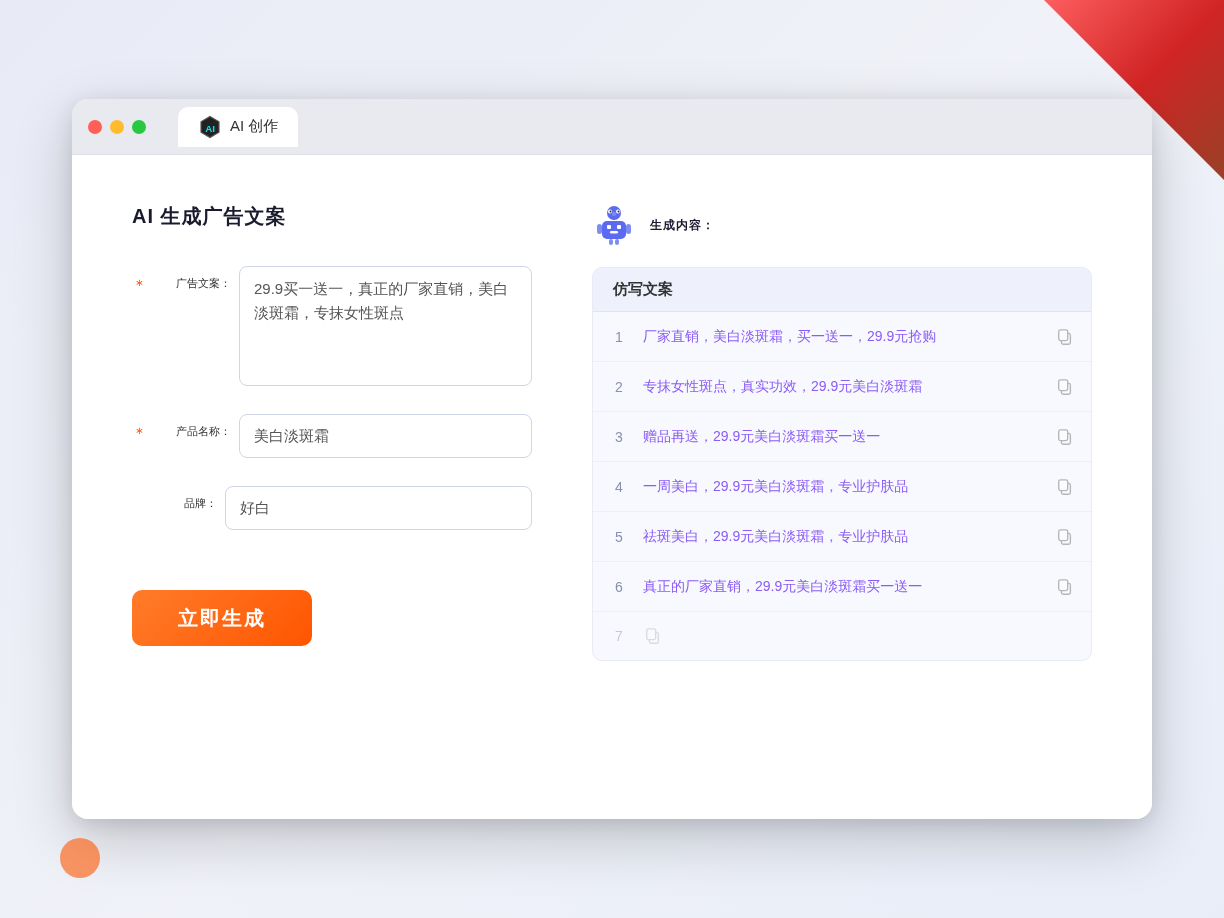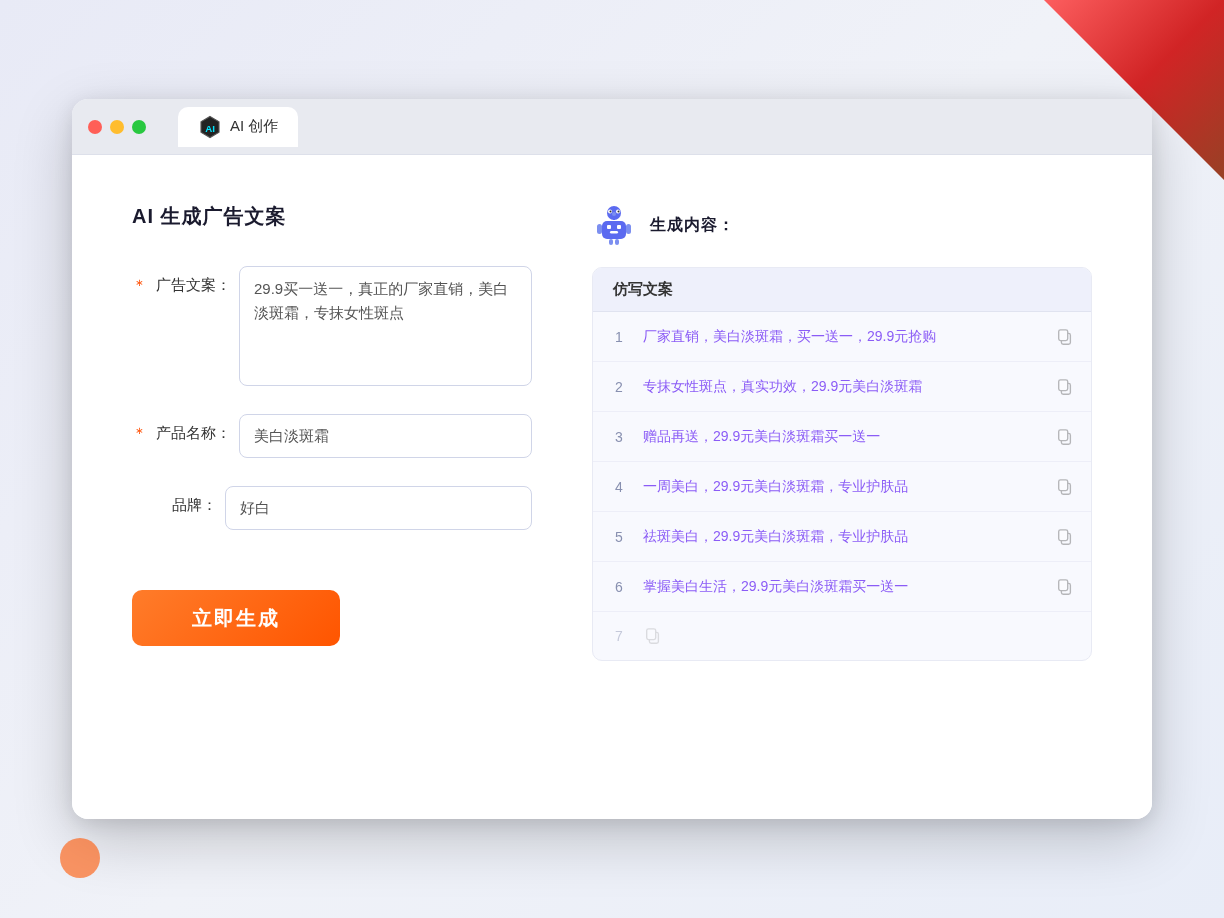--- a/index.html
+++ b/index.html
@@ -121,21 +121,21 @@
     }
 
     .form-group {
       display: flex;
       align-items: flex-start;
       margin-bottom: 28px;
       gap: 8px;
     }
 
     .form-label {
-      font-size: 15px;
+      font-size: 11px;
       color: #333;
       white-space: nowrap;
       padding-top: 10px;
       min-width: 80px;
       text-align: right;
     }
 
     .required-star {
       color: #ff4d00;
       font-size: 15px;
@@ -158,21 +158,21 @@
 
     .form-textarea {
       height: 120px;
     }
 
     .form-text-input {
       height: 44px;
     }
 
     .submit-btn {
-      width: 208px;
+      width: 180px;
       height: 56px;
       background: linear-gradient(135deg, #ff7c2a, #ff5500);
       color: #fff;
       border: none;
       border-radius: 10px;
       font-size: 20px;
       font-weight: 600;
       cursor: pointer;
       margin-top: 32px;
       letter-spacing: 2px;
@@ -192,21 +192,21 @@
       gap: 14px;
       margin-bottom: 20px;
     }
 
     .robot-icon {
       width: 44px;
       height: 44px;
     }
 
     .result-title {
-      font-size: 16px;
+      font-size: 12px;
       font-weight: 600;
       color: #1a1a2e;
       letter-spacing: 1px;
     }
 
     .result-table {
       background: #f8f9fe;
       border-radius: 10px;
       overflow: hidden;
       border: 1px solid #e8eaf4;
@@ -375,21 +375,21 @@
               <span class="row-text">祛斑美白，29.9元美白淡斑霜，专业护肤品</span>
               <span style="width: 20px; height: 20px; opacity: 0.45; cursor: pointer; flex-shrink: 0; display: flex; align-items: center; justify-content: center;">
                 <svg viewBox="0 0 20 20" fill="none" xmlns="http://www.w3.org/2000/svg" width="18" height="18">
       <rect x="6" y="6" width="10" height="12" rx="2" stroke="#666" stroke-width="1.5" fill="none"></rect>
       <rect x="3" y="2" width="10" height="12" rx="2" stroke="#666" stroke-width="1.5" fill="white"></rect>
     </svg>
               </span>
             </div>
             <div class="result-row">
               <span class="row-num">6</span>
-              <span class="row-text">掌握美白生活，29.9元美白淡斑霜买一送一</span>
+              <span class="row-text">真正的厂家直销，29.9元美白淡斑霜买一送一</span>
               <span style="width: 20px; height: 20px; opacity: 0.45; cursor: pointer; flex-shrink: 0; display: flex; align-items: center; justify-content: center;">
                 <svg viewBox="0 0 20 20" fill="none" xmlns="http://www.w3.org/2000/svg" width="18" height="18">
       <rect x="6" y="6" width="10" height="12" rx="2" stroke="#666" stroke-width="1.5" fill="none"></rect>
       <rect x="3" y="2" width="10" height="12" rx="2" stroke="#666" stroke-width="1.5" fill="white"></rect>
     </svg>
               </span>
             </div>
             <div class="result-row dimmed">
               <span class="row-num">7</span>
               <span style="width: 20px; height: 20px; opacity: 0.45; cursor: pointer; flex-shrink: 0; display: flex; align-items: center; justify-content: center;">

